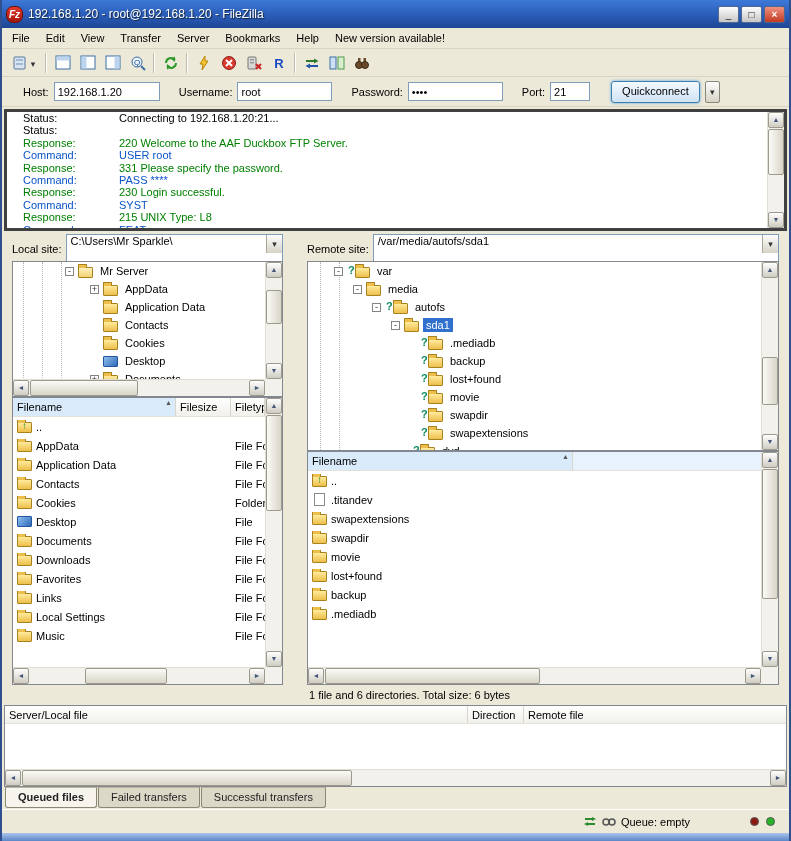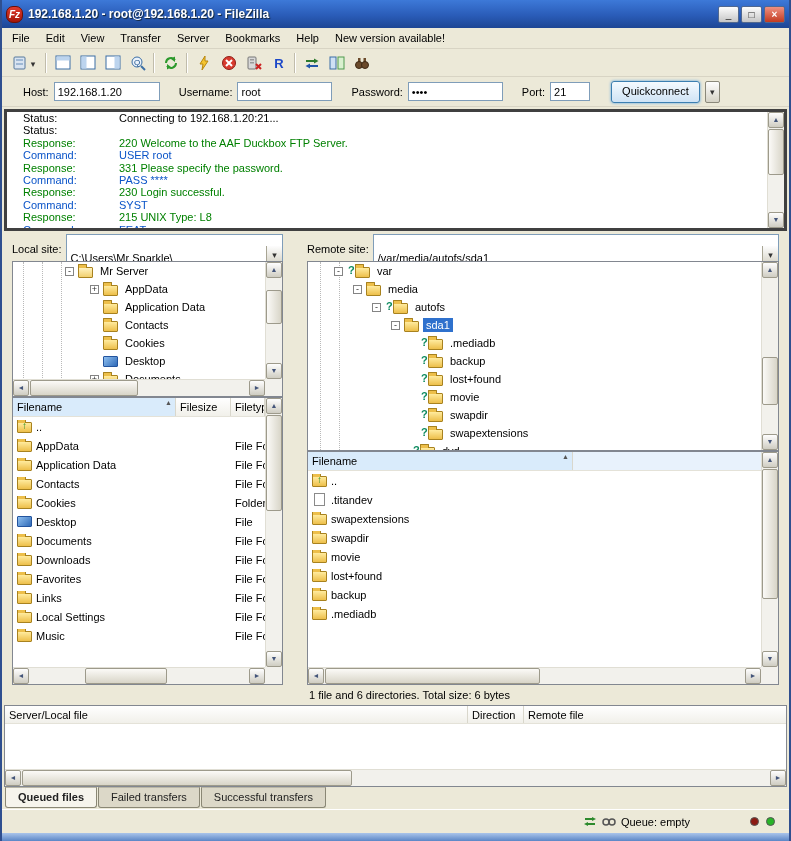--- a/index.html
+++ b/index.html
@@ -6,21 +6,21 @@
   body{background:#8ea2c0;font-family:"Liberation Sans",sans-serif;font-size:11px;color:#000}
   *{box-sizing:border-box}
   #win{width:791px;height:841px;background:#ece9d8;display:flex;flex-direction:column;
        border-left:2px solid #2f4f8f;border-right:2px solid #2f4f8f;position:relative;overflow:hidden}
 
   
   .titlebar{height:28px;background:linear-gradient(180deg,#3d79d8 0%,#2a5cb8 55%,#1d4694 100%);
             display:flex;align-items:center;padding:0 4px;flex:0 0 auto}
   .logo{width:17px;height:17px;background:linear-gradient(#e23b2e,#a31608);border:1px solid #6d0f05;border-radius:7px;
         color:#fff;font-weight:bold;font-style:italic;font-size:10px;text-align:center;line-height:15px;margin-right:5px}
-  .title{color:#fff;font-size:12px;font-weight:bold;text-shadow:1px 1px 1px #123;flex:1;white-space:nowrap;overflow:hidden}
+  .title{color:#fff;font-size:12px;font-weight:normal;text-shadow:1px 1px 1px #123;flex:1;white-space:nowrap;overflow:hidden}
   .wbtns{display:flex;gap:2px}
   .wbtn{width:21px;height:17px;border:1px solid #51688f;border-radius:2px;background:linear-gradient(#fdfdfd,#c6c6c6);
         font-size:10px;line-height:15px;text-align:center;color:#222;cursor:default}
   .wbtn.close{background:linear-gradient(#ef9080,#c23category 0);background:linear-gradient(#ef9080,#c23a20);color:#fff;font-weight:bold}
 
   
   .menubar{height:21px;display:flex;align-items:center;padding:0 2px;border-bottom:1px solid #d8d4c4;flex:0 0 auto}
   .mitem{padding:3px 8px;white-space:nowrap}
 
   
@@ -69,21 +69,21 @@
 
   
   .hsplit{height:4px;flex:0 0 auto}
   .main{display:flex;height:468px;flex:0 0 auto}
   .pane{display:flex;flex-direction:column;padding:0 10px}
   .pane.local{width:291px;flex:0 0 auto}
   .vsplit{width:4px;flex:0 0 auto}
   .pane.remote{flex:1;min-width:0}
   .siterow{height:24px;display:flex;align-items:center;gap:4px;flex:0 0 auto}
   .sitelabel{white-space:nowrap}
-  .combo{flex:1;height:31px;border:1px solid #7f9db9;background:#fff;display:flex;align-items:flex-end;min-width:0}
+  .combo{flex:1;height:31px;border:1px solid #7f9db9;background:#fff;display:flex;align-items:flex-start;min-width:0}
   .combotext{flex:1;padding:0 4px;white-space:nowrap;overflow:hidden}
   .combobtn{width:16px;height:18px;background:linear-gradient(#fdfdfd,#d6d3c6);border-left:1px solid #a8a594;
             display:flex;align-items:center;justify-content:center}
   .combobtn::before{content:"▾";font-size:9px;color:#333}
 
   .treebox{background:#fff;border:1px solid #828790;position:relative;overflow:hidden;flex:0 0 auto}
   .pane.local .treebox{height:136px}
   .pane.remote .treebox{height:190px}
   .treerows{position:absolute;left:0;top:0;right:17px}
   .pane.local .treerows{bottom:17px}

